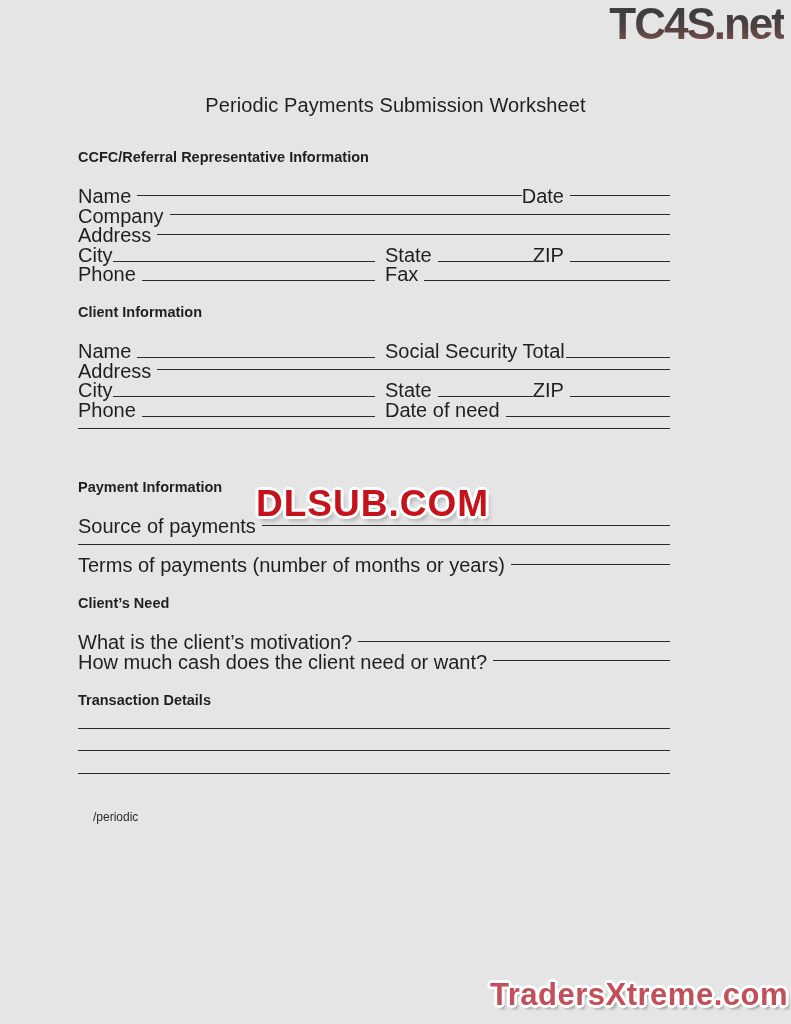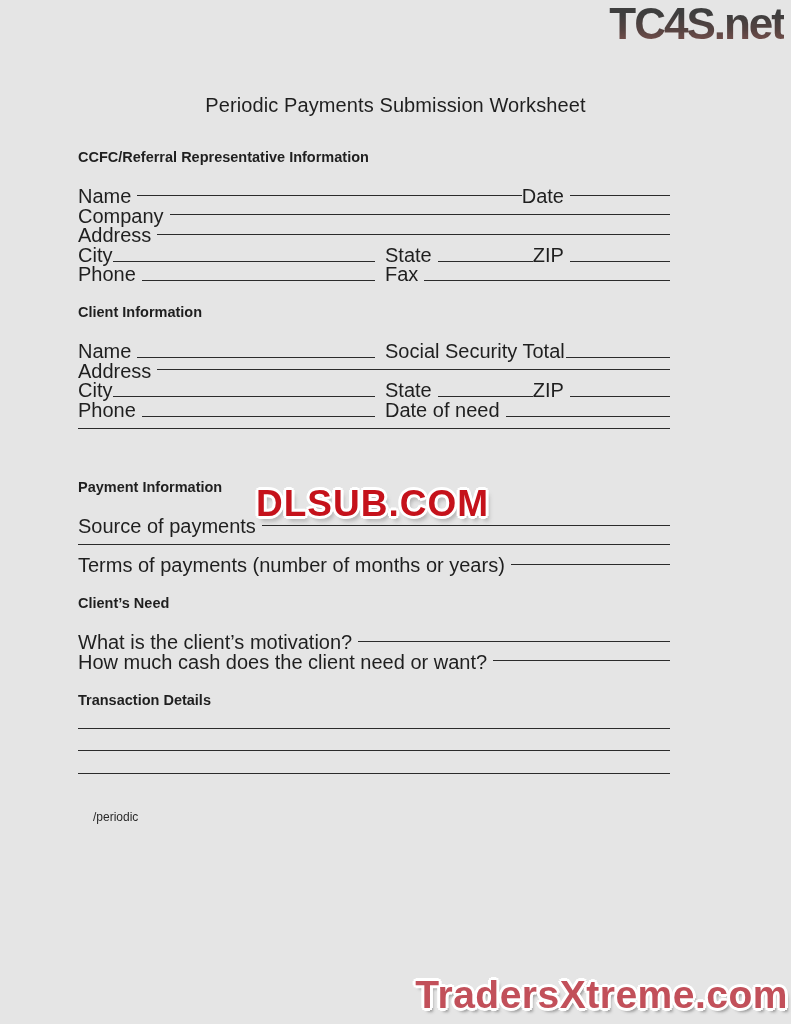--- a/index.html
+++ b/index.html
@@ -38,21 +38,21 @@
     position:absolute;left:256px;top:480px;
     font-family:Liberation Sans, sans-serif;font-weight:bold;
     font-size:37px;letter-spacing:1px;line-height:48px;color:#c5121b;
     text-shadow:
       -2px -2px 0 #fff, 2px -2px 0 #fff, -2px 2px 0 #fff, 2px 2px 0 #fff,
       -3px 0 0 #fff, 3px 0 0 #fff, 0 -3px 0 #fff, 0 3px 0 #fff,
       3px 5px 4px rgba(125,125,125,0.55);
   }
   .wm-traders{
     position:absolute;right:3px;top:976px;
-    font-weight:bold;font-size:39px;letter-spacing:0.5px;line-height:38px;color:#c2505a;
+    font-weight:bold;font-size:31px;letter-spacing:0.5px;line-height:38px;color:#c2505a;
     text-shadow:
       -2px -2px 0 #fff, 2px -2px 0 #fff, -2px 2px 0 #fff, 2px 2px 0 #fff,
       -3px 0 0 #fff, 3px 0 0 #fff, 0 -3px 0 #fff, 0 3px 0 #fff,
       3px 4px 3px rgba(110,110,110,0.65);
   }
 </style>
 </head>
 <body>
 
 <div class="page">

